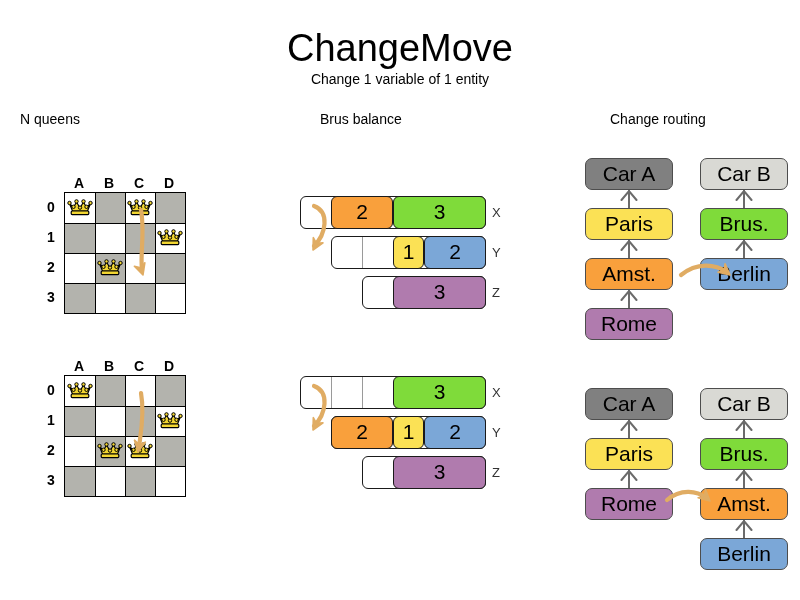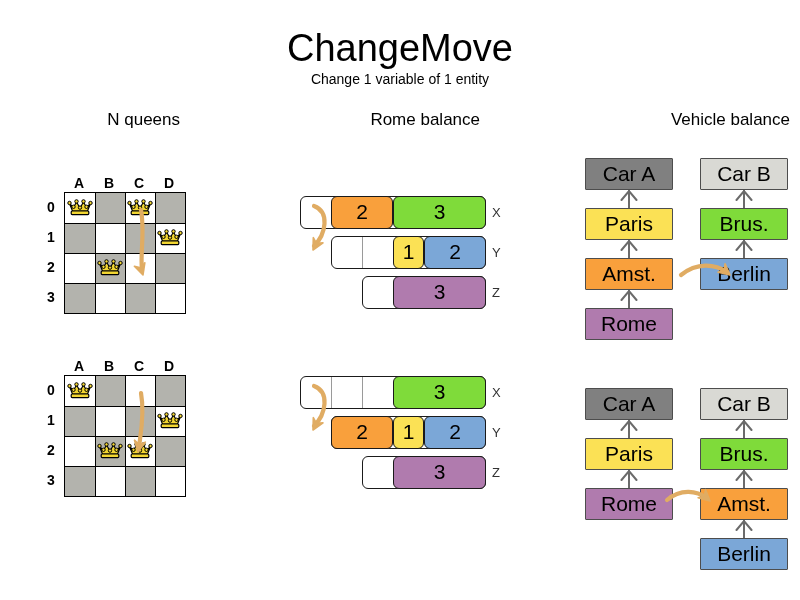--- a/index.html
+++ b/index.html
@@ -15,21 +15,21 @@
     position:absolute;left:0;top:26px;width:800px;text-align:center;
     font-size:38px;font-weight:normal;line-height:44px;letter-spacing:0px;
   }
   .subtitle{
     position:absolute;left:0;top:70px;width:800px;text-align:center;
     font-size:14px;line-height:18px;
   }
 
   
   .sec-head{
-    position:absolute;text-align:right;font-size:17px;line-height:19px;
+    position:absolute;text-align:left;font-size:14px;line-height:19px;
   }
   #head-queens{left:20px;top:110px;width:160px;}
   #head-cloud{left:320px;top:110px;width:160px;}
   #head-vrp{left:610px;top:110px;width:180px;}
 
   
   .board-wrap{position:absolute;}
   .col-labels{position:absolute;left:22px;top:0;width:120px;height:18px;}
   .col-labels span{
     position:absolute;width:30px;text-align:center;font-size:14px;font-weight:bold;
@@ -68,39 +68,39 @@
   .cdiv{position:absolute;top:1px;width:1px;height:31px;background:#9a9a9a;}
   .clabel{
     position:absolute;font-size:13px;line-height:33px;color:#333;
   }
   .carrow{position:absolute;pointer-events:none;}
 
   
   .vrp{position:absolute;}
   .node{
     position:absolute;box-sizing:border-box;
-    border:1.5px solid #4d4d4d;border-radius:1px;
+    border:1.5px solid #4d4d4d;border-radius:7px;
     font-size:21px;line-height:30px;text-align:center;color:#000;
     width:88px;height:32px;
   }
   .vline{position:absolute;width:2px;background:#6b6b6b;}
   .vhead{position:absolute;width:18px;height:11px;}
 </style>
 </head>
 <body>
 
 <div class="page">
 
   <div class="title">ChangeMove</div>
   <div class="subtitle">Change 1 variable of 1 entity</div>
 
   <div class="sec-head" id="head-queens">N queens</div>
-  <div class="sec-head" id="head-cloud">Rome balance</div>
+  <div class="sec-head" id="head-cloud">Brus balance</div>
   <div class="sec-head" id="head-vrp">
-    <div>Vehicle balance</div>
+    <div>Change routing</div>
   </div>
 
   <div class="board-wrap" id="board-before" style="left:42px;top:174px;">
       <div class="col-labels">
         <span style="left: 0px;">A</span>
         <span style="left: 30px;">B</span>
         <span style="left: 60px;">C</span>
         <span style="left: 90px;">D</span>
       </div>
       <div class="row-labels">

